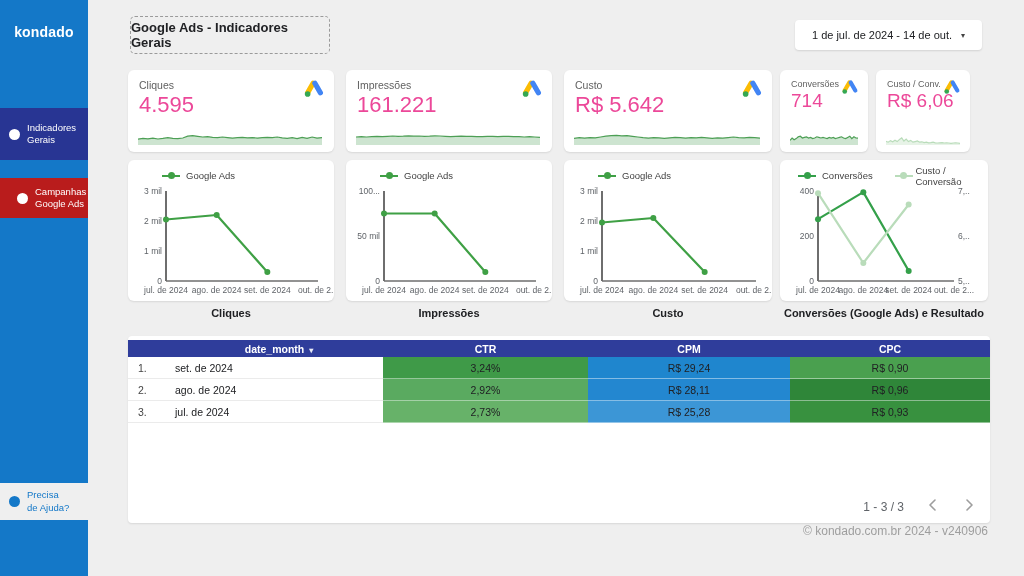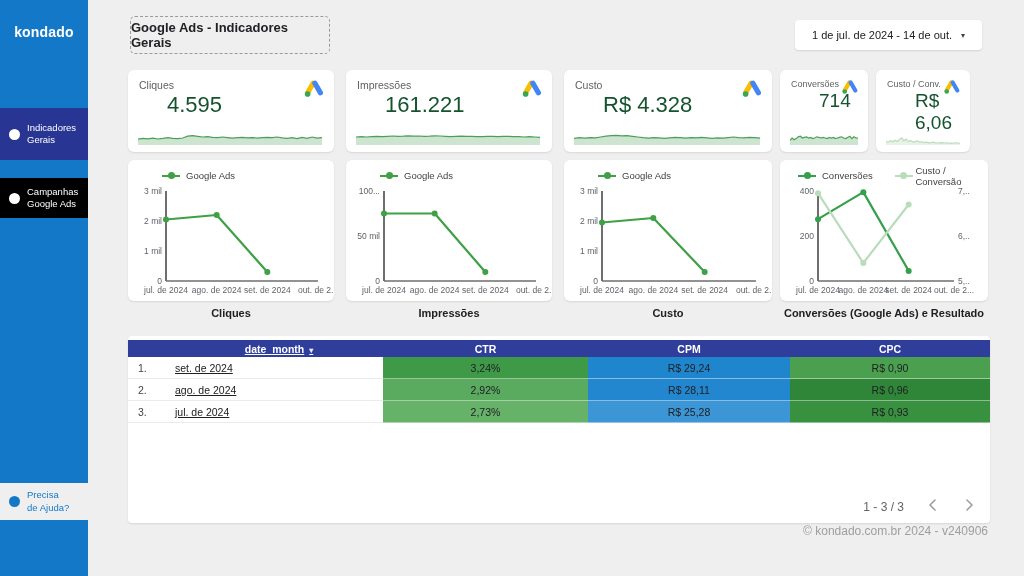--- a/index.html
+++ b/index.html
@@ -32,21 +32,21 @@
   .card { position:absolute; background:#fff; border-radius:6px; box-shadow:0 1px 2px rgba(0,0,0,.10); }
 
   
   .kpi { padding:9px 11px; overflow:hidden; }
   .k1 { left:128px; top:70px; width:206px; height:82px; }
   .k2 { left:346px; top:70px; width:206px; height:82px; }
   .k3 { left:564px; top:70px; width:208px; height:82px; }
   .k4 { left:780px; top:70px; width:88px;  height:82px; }
   .k5 { left:876px; top:70px; width:94px;  height:82px; }
   .kpi .klabel { font-size:10.5px; color:#616161; }
-  .kpi .kvalue { font-size:22px; color:#14532d; margin-top:1px;margin-left:28px; }
+  .kpi .kvalue { font-size:22px; color:#ec4899; margin-top:1px; }
   .kpi.narrow .klabel { font-size:9px; }
   .kpi.narrow .kvalue { font-size:19px; }
   .kpi .ads-icon { position:absolute; top:8px; right:9px; }
   .kpi .spark { position:absolute; left:10px; right:10px; bottom:7px; }
 
   
   .chart-card { padding:8px 8px 2px 8px; overflow:hidden; }
   .c1 { left:128px; top:160px; width:206px; height:141px; }
   .c2 { left:346px; top:160px; width:206px; height:141px; }
   .c3 { left:564px; top:160px; width:208px; height:141px; }
@@ -65,21 +65,21 @@
   .t1 { left:128px; width:206px; }
   .t2 { left:346px; width:206px; }
   .t3 { left:564px; width:208px; }
   .t4 { left:780px; width:208px; }
 
   
   .table-card { left:128px; top:336px; width:862px; height:187px; border-radius:4px; padding-top:4px; }
   .t-header { display:flex; height:17px; background:#2f3d9b; align-items:center; }
   .t-header .th { color:#fff; font-size:10.5px; font-weight:bold; text-align:center; cursor:pointer; }
   .c-num { width:37px; flex:none; }
-  .c-date { width:218px; flex:none; text-align:right; padding-left:10px;text-decoration:underline; }
+  .c-date { width:218px; flex:none; text-align:right; padding-left:10px; }
   .c-ctr { width:205px; flex:none; }
   .c-cpm { width:202px; flex:none; }
   .c-cpc { width:200px; flex:none; }
   .sort { font-size:8px; margin-left:5px; color:#e8eaf6; }
   .t-row { display:flex; height:22px; align-items:stretch; }
   .t-row .td { display:flex; align-items:center; font-size:10.5px; color:#202124; }
   .t-row .td.c-num { padding-left:10px; color:#444; border-bottom:1px solid #ebebeb; }
   .t-row .td.c-date { border-bottom:1px solid #ebebeb; }
   .t-row .td.heat { justify-content:center; border-bottom:1px solid rgba(255,255,255,.45); }
   .t-footer { position:absolute; right:12px; bottom:7px; display:flex; align-items:center; gap:20px; }
@@ -93,21 +93,21 @@
 
 <div id="app">
 
   <div class="sidebar">
     <div class="logo">kondado</div>
     <div class="side-item item-1" style="background: rgb(40, 53, 147);">
       <span class="dot"></span>
       <span class="lbl">Indicadores
 Gerais</span>
     </div>
-    <div class="side-item item-2" style="background: #000000;">
+    <div class="side-item item-2" style="background: #b91c1c; padding-left: 8px;">
       <span class="dot"></span>
       <span class="lbl">Campanhas
 Google Ads</span>
     </div>
     <div class="side-item item-help">
       <span class="dot"></span>
       <span class="lbl">Precisa
 de Ajuda?</span>
     </div>
   </div>
@@ -141,21 +141,21 @@
         <polyline points="0.0,8.0 5.3,7.7 10.5,8.0 15.8,7.6 21.0,7.3 26.3,7.6 31.5,7.3 36.8,7.0 42.1,7.3 47.3,7.2 52.6,6.9 57.8,7.2 63.1,7.0 68.3,7.3 73.6,7.2 78.9,6.9 84.1,7.0 89.4,7.3 94.6,7.6 99.9,7.3 105.1,7.2 110.4,7.4 115.7,7.3 120.9,7.6 126.2,7.7 131.4,7.4 136.7,7.3 141.9,7.6 147.2,7.4 152.5,7.3 157.7,7.6 163.0,7.7 168.2,8.0 173.5,7.7 178.7,8.0 184.0,8.3" fill="none" stroke="#4d9f55" stroke-width="1.2"></polyline>
       </svg>
     <svg class="ads-icon" width="22" height="20" viewBox="0 0 24 22">
       <rect x="5.2" y="2" width="5.6" height="18" rx="2.8" transform="rotate(30 8 11)" fill="#fbbc04"></rect>
       <rect x="13.2" y="2" width="5.6" height="18" rx="2.8" transform="rotate(-30 16 11)" fill="#4285f4"></rect>
       <circle cx="5" cy="17.6" r="3.1" fill="#34a853"></circle>
     </svg>
   </div>
   <div class="card kpi k3">
     <div class="klabel">Custo</div>
-    <div class="kvalue">R$ 4.328</div>
+    <div class="kvalue">R$ 5.642</div>
     <svg class="spark" width="186" height="16">
         <path d="M0,16 L0.0,9.4 L5.3,8.7 L10.6,9.1 L15.9,8.6 L21.3,8.8 L26.6,8.0 L31.9,7.2 L37.2,6.6 L42.5,6.3 L47.8,6.9 L53.1,6.6 L58.5,7.3 L63.8,8.0 L69.1,8.7 L74.4,9.1 L79.7,8.6 L85.0,8.8 L90.3,9.4 L95.7,8.8 L101.0,8.3 L106.3,8.7 L111.6,9.1 L116.9,8.6 L122.2,8.8 L127.5,8.3 L132.9,8.8 L138.2,9.4 L143.5,8.8 L148.8,9.1 L154.1,8.6 L159.4,8.0 L164.7,8.6 L170.1,8.8 L175.4,8.3 L180.7,8.7 L186.0,9.1 L186,16 Z" fill="rgba(77,159,85,0.28)" stroke="none"></path>
         <polyline points="0.0,9.4 5.3,8.7 10.6,9.1 15.9,8.6 21.3,8.8 26.6,8.0 31.9,7.2 37.2,6.6 42.5,6.3 47.8,6.9 53.1,6.6 58.5,7.3 63.8,8.0 69.1,8.7 74.4,9.1 79.7,8.6 85.0,8.8 90.3,9.4 95.7,8.8 101.0,8.3 106.3,8.7 111.6,9.1 116.9,8.6 122.2,8.8 127.5,8.3 132.9,8.8 138.2,9.4 143.5,8.8 148.8,9.1 154.1,8.6 159.4,8.0 164.7,8.6 170.1,8.8 175.4,8.3 180.7,8.7 186.0,9.1" fill="none" stroke="#4d9f55" stroke-width="1.2"></polyline>
       </svg>
     <svg class="ads-icon" width="22" height="20" viewBox="0 0 24 22">
       <rect x="5.2" y="2" width="5.6" height="18" rx="2.8" transform="rotate(30 8 11)" fill="#fbbc04"></rect>
       <rect x="13.2" y="2" width="5.6" height="18" rx="2.8" transform="rotate(-30 16 11)" fill="#4285f4"></rect>
       <circle cx="5" cy="17.6" r="3.1" fill="#34a853"></circle>
     </svg>
   </div>

